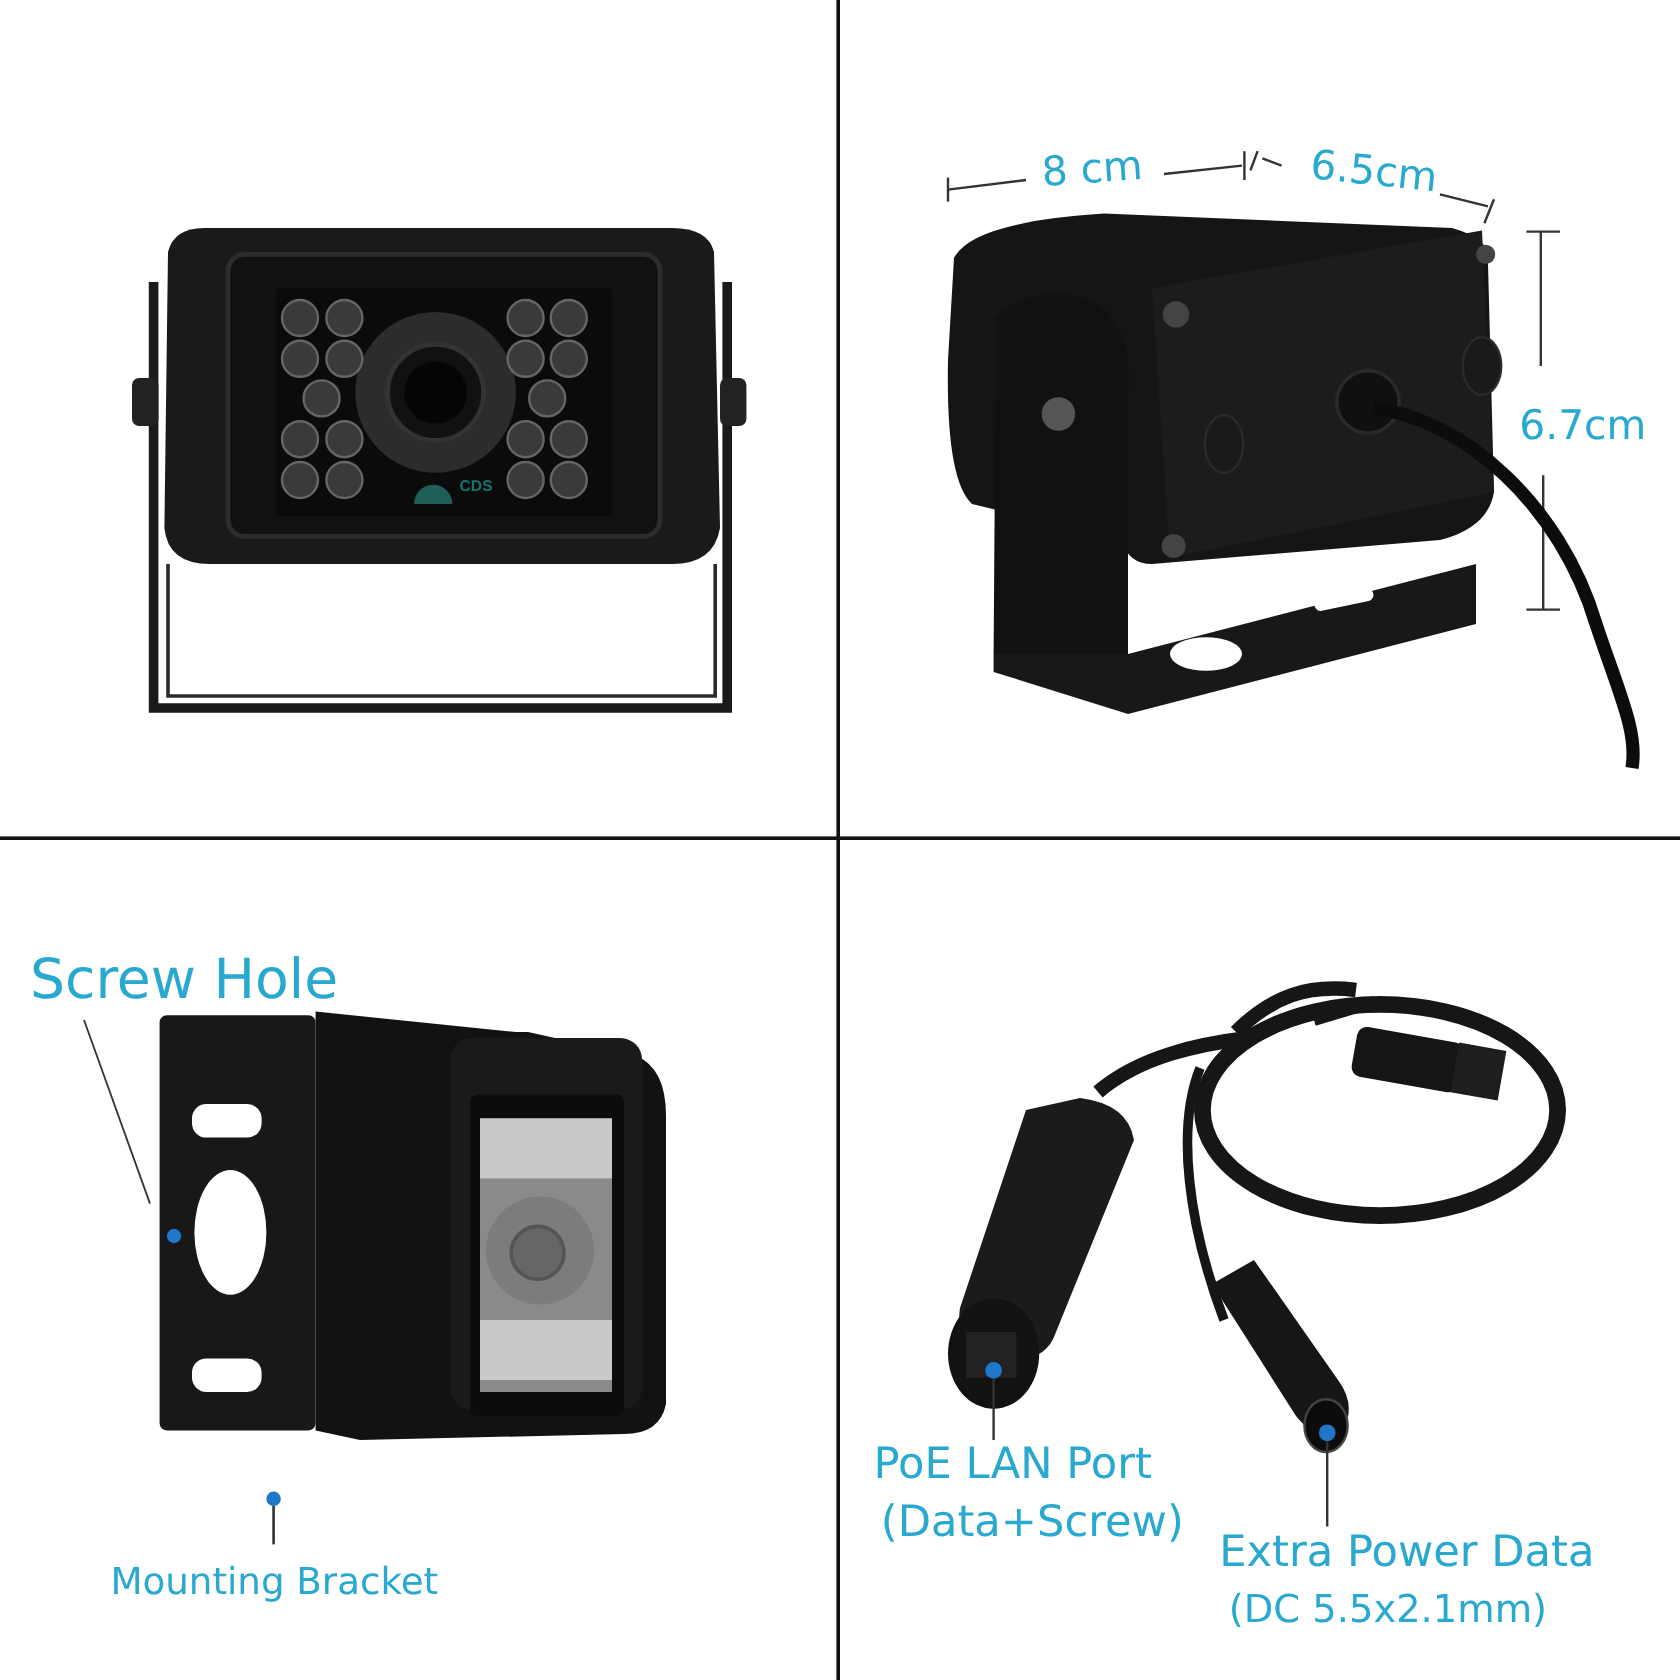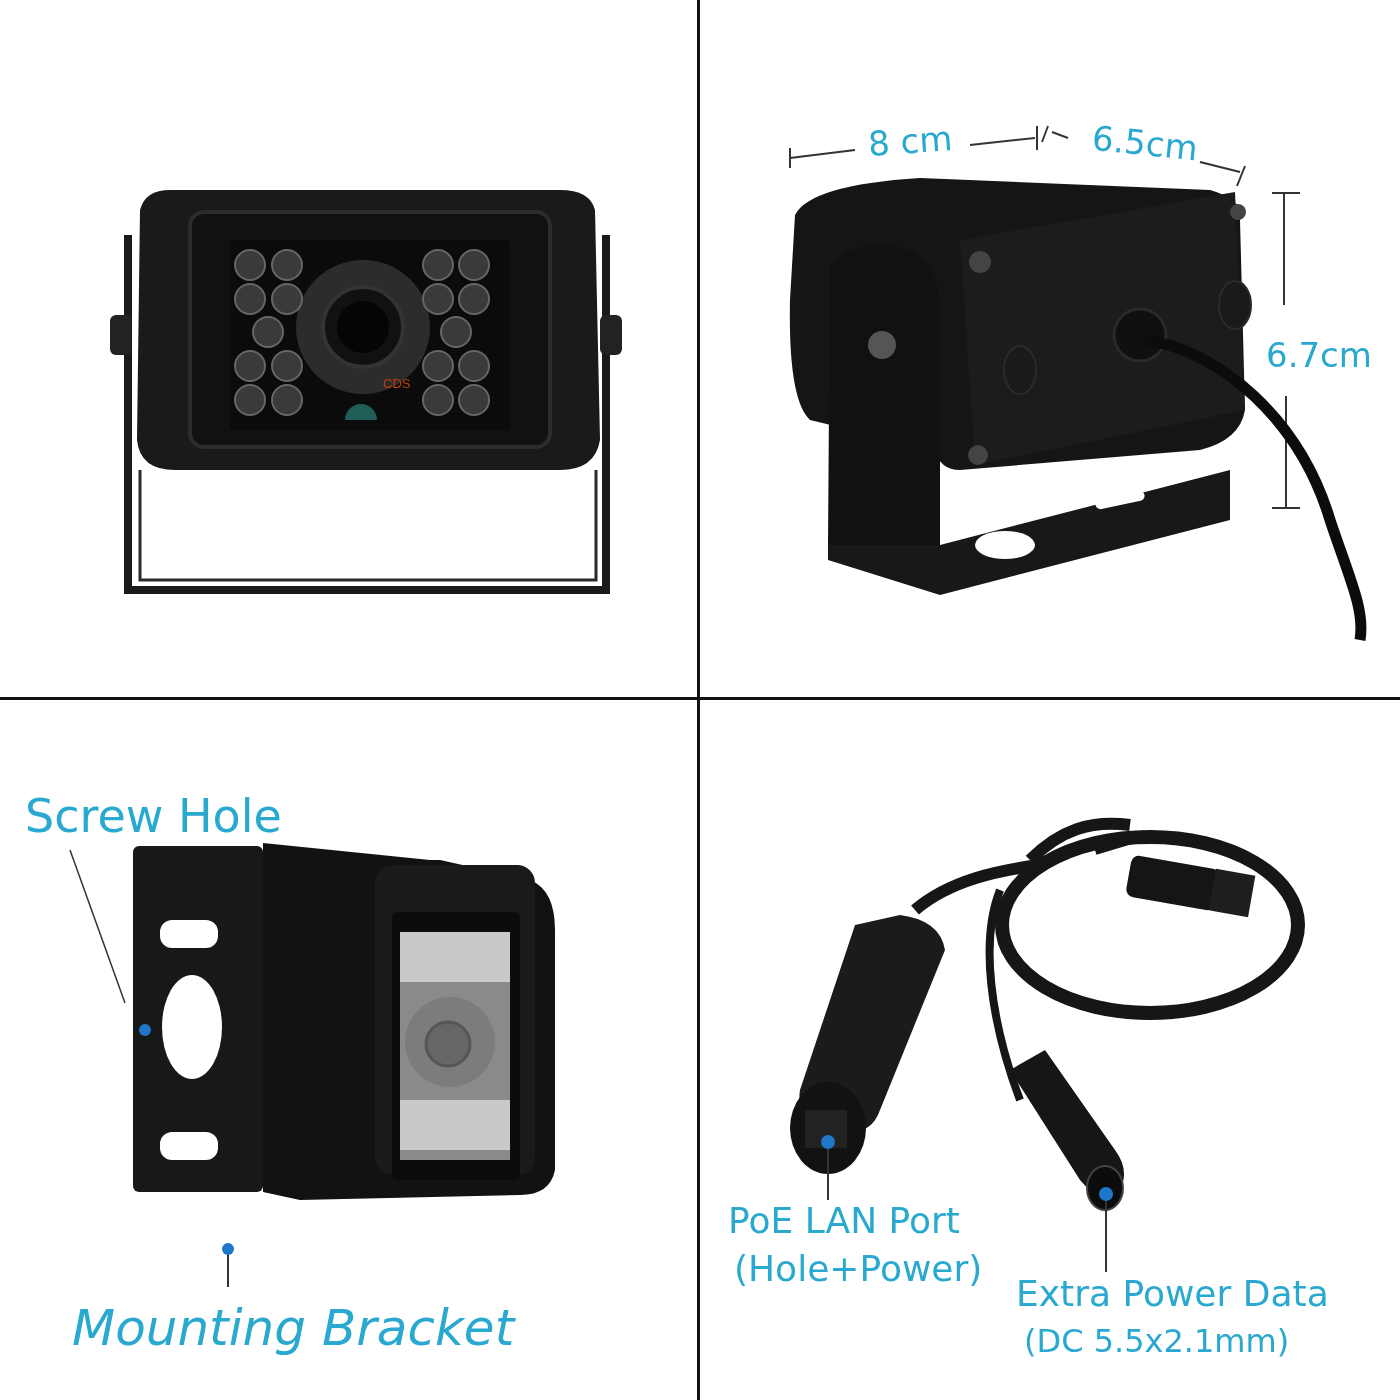--- a/index.html
+++ b/index.html
@@ -49,21 +49,21 @@
         <circle cx="474" cy="265" r="15"></circle>
       <circle cx="438" cy="299" r="15"></circle>
         <circle cx="474" cy="299" r="15"></circle>
       <circle cx="456" cy="332" r="15"></circle>
       <circle cx="438" cy="366" r="15"></circle>
         <circle cx="474" cy="366" r="15"></circle>
       <circle cx="438" cy="400" r="15"></circle>
         <circle cx="474" cy="400" r="15"></circle>
     </g>
   </svg>
-  <div class="label" style="left:383px;top:377px;font-size:13px;color:#c2410c;font-weight:normal;font-family:'Liberation Sans',sans-serif;">CDS</div>
+  <div class="label" style="left:383px;top:398px;font-size:13px;color:#0f766e;font-weight:bold;font-family:'Liberation Sans',sans-serif;">CDS</div>
 </div>
 
 <div class="panel" style="left:700px;top:0;">
   <svg width="700" height="697">
 
     <line x1="90" y1="148" x2="90" y2="168" stroke="#333" stroke-width="2"></line>
     <line x1="90" y1="158" x2="155" y2="150" stroke="#333" stroke-width="2"></line>
     <line x1="270" y1="145" x2="335" y2="138" stroke="#333" stroke-width="2"></line>
     <line x1="337" y1="126" x2="337" y2="150" stroke="#333" stroke-width="2"></line>
     <line x1="342" y1="142" x2="348" y2="126" stroke="#333" stroke-width="2"></line>
@@ -118,21 +118,21 @@
     <rect x="400" y="400" width="110" height="50" fill="#c9c9c9"></rect>
     <circle cx="450" cy="342" r="45" fill="#7c7c7c"></circle>
     <circle cx="448" cy="344" r="22" fill="#666" stroke="#555" stroke-width="3"></circle>
 
     <circle cx="145" cy="330" r="6" fill="#1f77c9"></circle>
     <circle cx="229" cy="549" r="6" fill="#1f77c9" transform="translate(0,-300)" opacity="0"></circle>
   </svg>
   <div style="position:absolute;left:222px;top:543px;width:12px;height:12px;border-radius:50%;background:#1f77c9;"></div>
   <div style="position:absolute;left:227px;top:555px;width:2px;height:32px;background:#333;"></div>
   <div class="label" style="left:25px;top:93px;font-size:46px;">Screw Hole</div>
-  <div class="label" style="left:72px;top:603px;font-size:50px;font-style:italic;">Mounting Bracket</div>
+  <div class="label" style="left:92px;top:603px;font-size:31px;">Mounting Bracket</div>
 </div>
 
 <div class="panel" style="left:700px;top:700px;text-align:right;">
   <svg width="700" height="697">
 
     <ellipse cx="450" cy="225" rx="148" ry="88" fill="none" stroke="#161616" stroke-width="14"></ellipse>
     <path d="M330 160 C360 130 390 120 430 125" fill="none" stroke="#161616" stroke-width="12"></path>
     <path d="M395 150 L445 135" stroke="#161616" stroke-width="10"></path>
     <rect x="428" y="162" width="90" height="42" rx="8" fill="#151515" transform="rotate(10 473 183)"></rect>
     <rect x="512" y="172" width="40" height="42" fill="#1e1e1e" transform="rotate(10 532 193)"></rect>
@@ -146,16 +146,16 @@
     <path d="M300 190 C280 240 290 320 320 400" fill="none" stroke="#161616" stroke-width="8"></path>
     <path d="M310 370 L380 480 Q400 505 420 490 Q430 470 415 450 L345 350 Z" fill="#161616"></path>
     <ellipse cx="405" cy="488" rx="18" ry="22" fill="#0c0c0c" stroke="#444" stroke-width="2"></ellipse>
 
     <circle cx="128" cy="442" r="7" fill="#1f77c9"></circle>
     <line x1="128" y1="449" x2="128" y2="500" stroke="#333" stroke-width="2"></line>
     <circle cx="406" cy="494" r="7" fill="#1f77c9"></circle>
     <line x1="406" y1="501" x2="406" y2="572" stroke="#333" stroke-width="2"></line>
   </svg>
   <div class="label" style="left:28px;top:503px;font-size:36px;">PoE LAN Port</div>
-  <div class="label" style="left:34px;top:551px;font-size:36px;">(Hole+Power)</div>
+  <div class="label" style="left:34px;top:551px;font-size:36px;">(Data+Screw)</div>
   <div class="label" style="left:316px;top:576px;font-size:36px;">Extra Power Data</div>
   <div class="label" style="left:324px;top:625px;font-size:32px;">(DC 5.5x2.1mm)</div>
 </div>
 
 </body></html>

